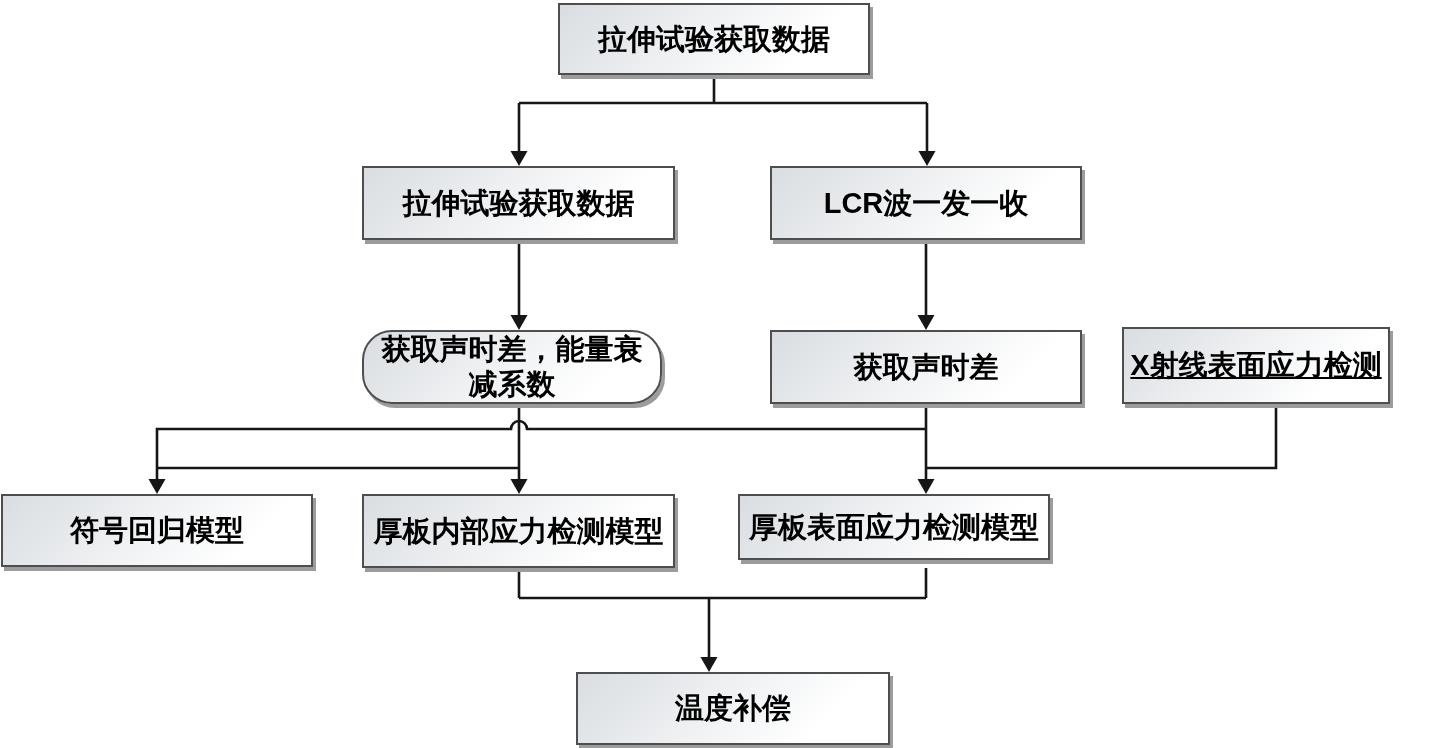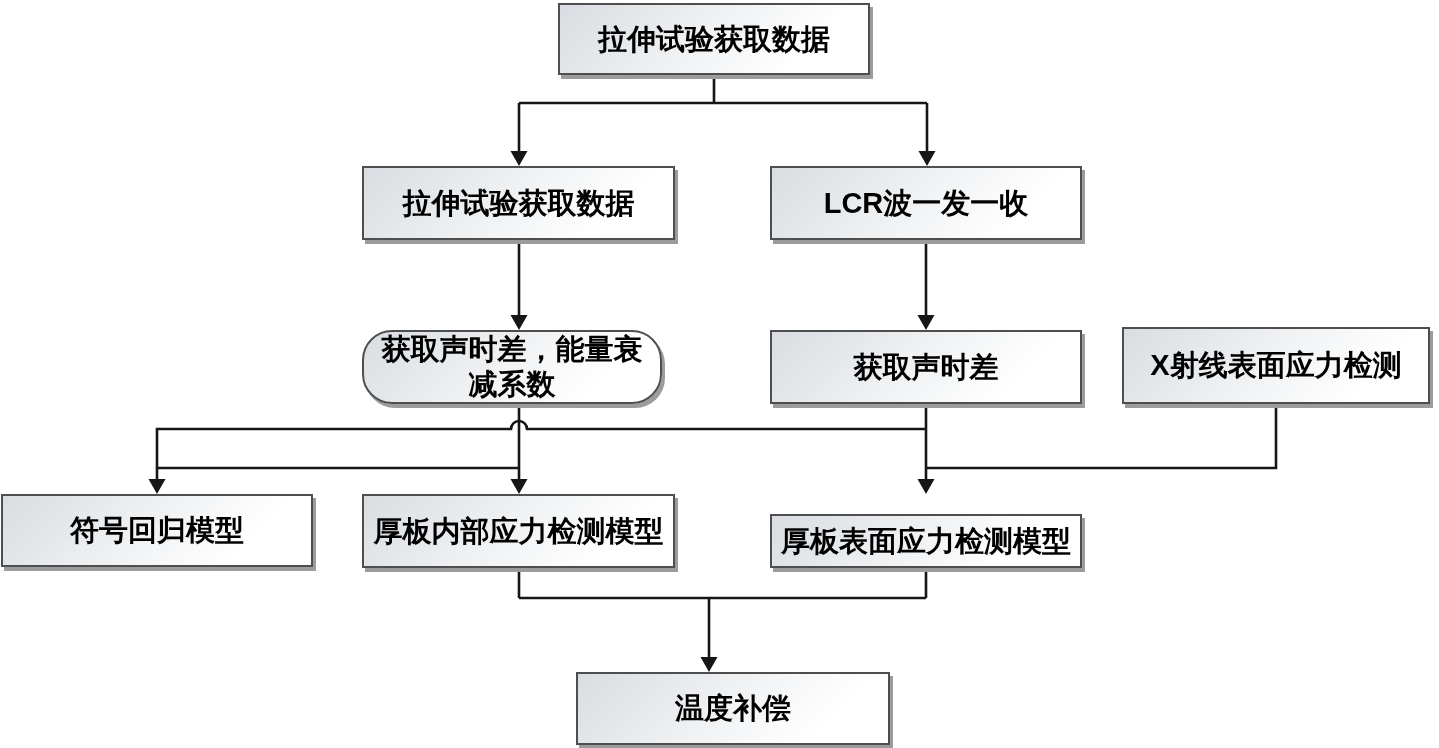--- a/index.html
+++ b/index.html
@@ -36,24 +36,24 @@
     font-size: 29px;
     line-height: 1.2;
     color: #000000;
     padding: 0 4px;
   }
   #n0 { left: 558px; top: 3px;   width: 312px; height: 72px; }
   #n1 { left: 362px; top: 166px; width: 313px; height: 74px; }
   #n2 { left: 770px; top: 166px; width: 312px; height: 74px; text-align: center; }
   #n3 { left: 362px; top: 330px; width: 300px; height: 74px; border-radius: 30px; }
   #n4 { left: 770px; top: 330px; width: 312px; height: 74px; }
-  #n5 { left: 1122px; top: 327px; width: 308px; height: 77px; }
+  #n5 { left: 1122px; top: 327px; width: 268px; height: 77px; text-decoration: underline; }
   #n6 { left: 1px;   top: 494px; width: 312px; height: 73px; }
   #n7 { left: 362px; top: 494px; width: 313px; height: 74px; }
-  #n8 { left: 770px; top: 494px; width: 312px; height: 54px; margin-top: 20px; }
+  #n8 { left: 738px; top: 494px; width: 312px; height: 66px; }
   #n9 { left: 552px; top: 672px; width: 314px; height: 73px; margin-left: 24px; }
 </style>
 </head>
 <body>
 
 <div class="stage">
 
   <svg class="edges" viewBox="0 0 1439 748" xmlns="http://www.w3.org/2000/svg">
 
     <path d="M714 75 V103 M519 103 H927 M519 103 V152 M927 103 V152"></path>

